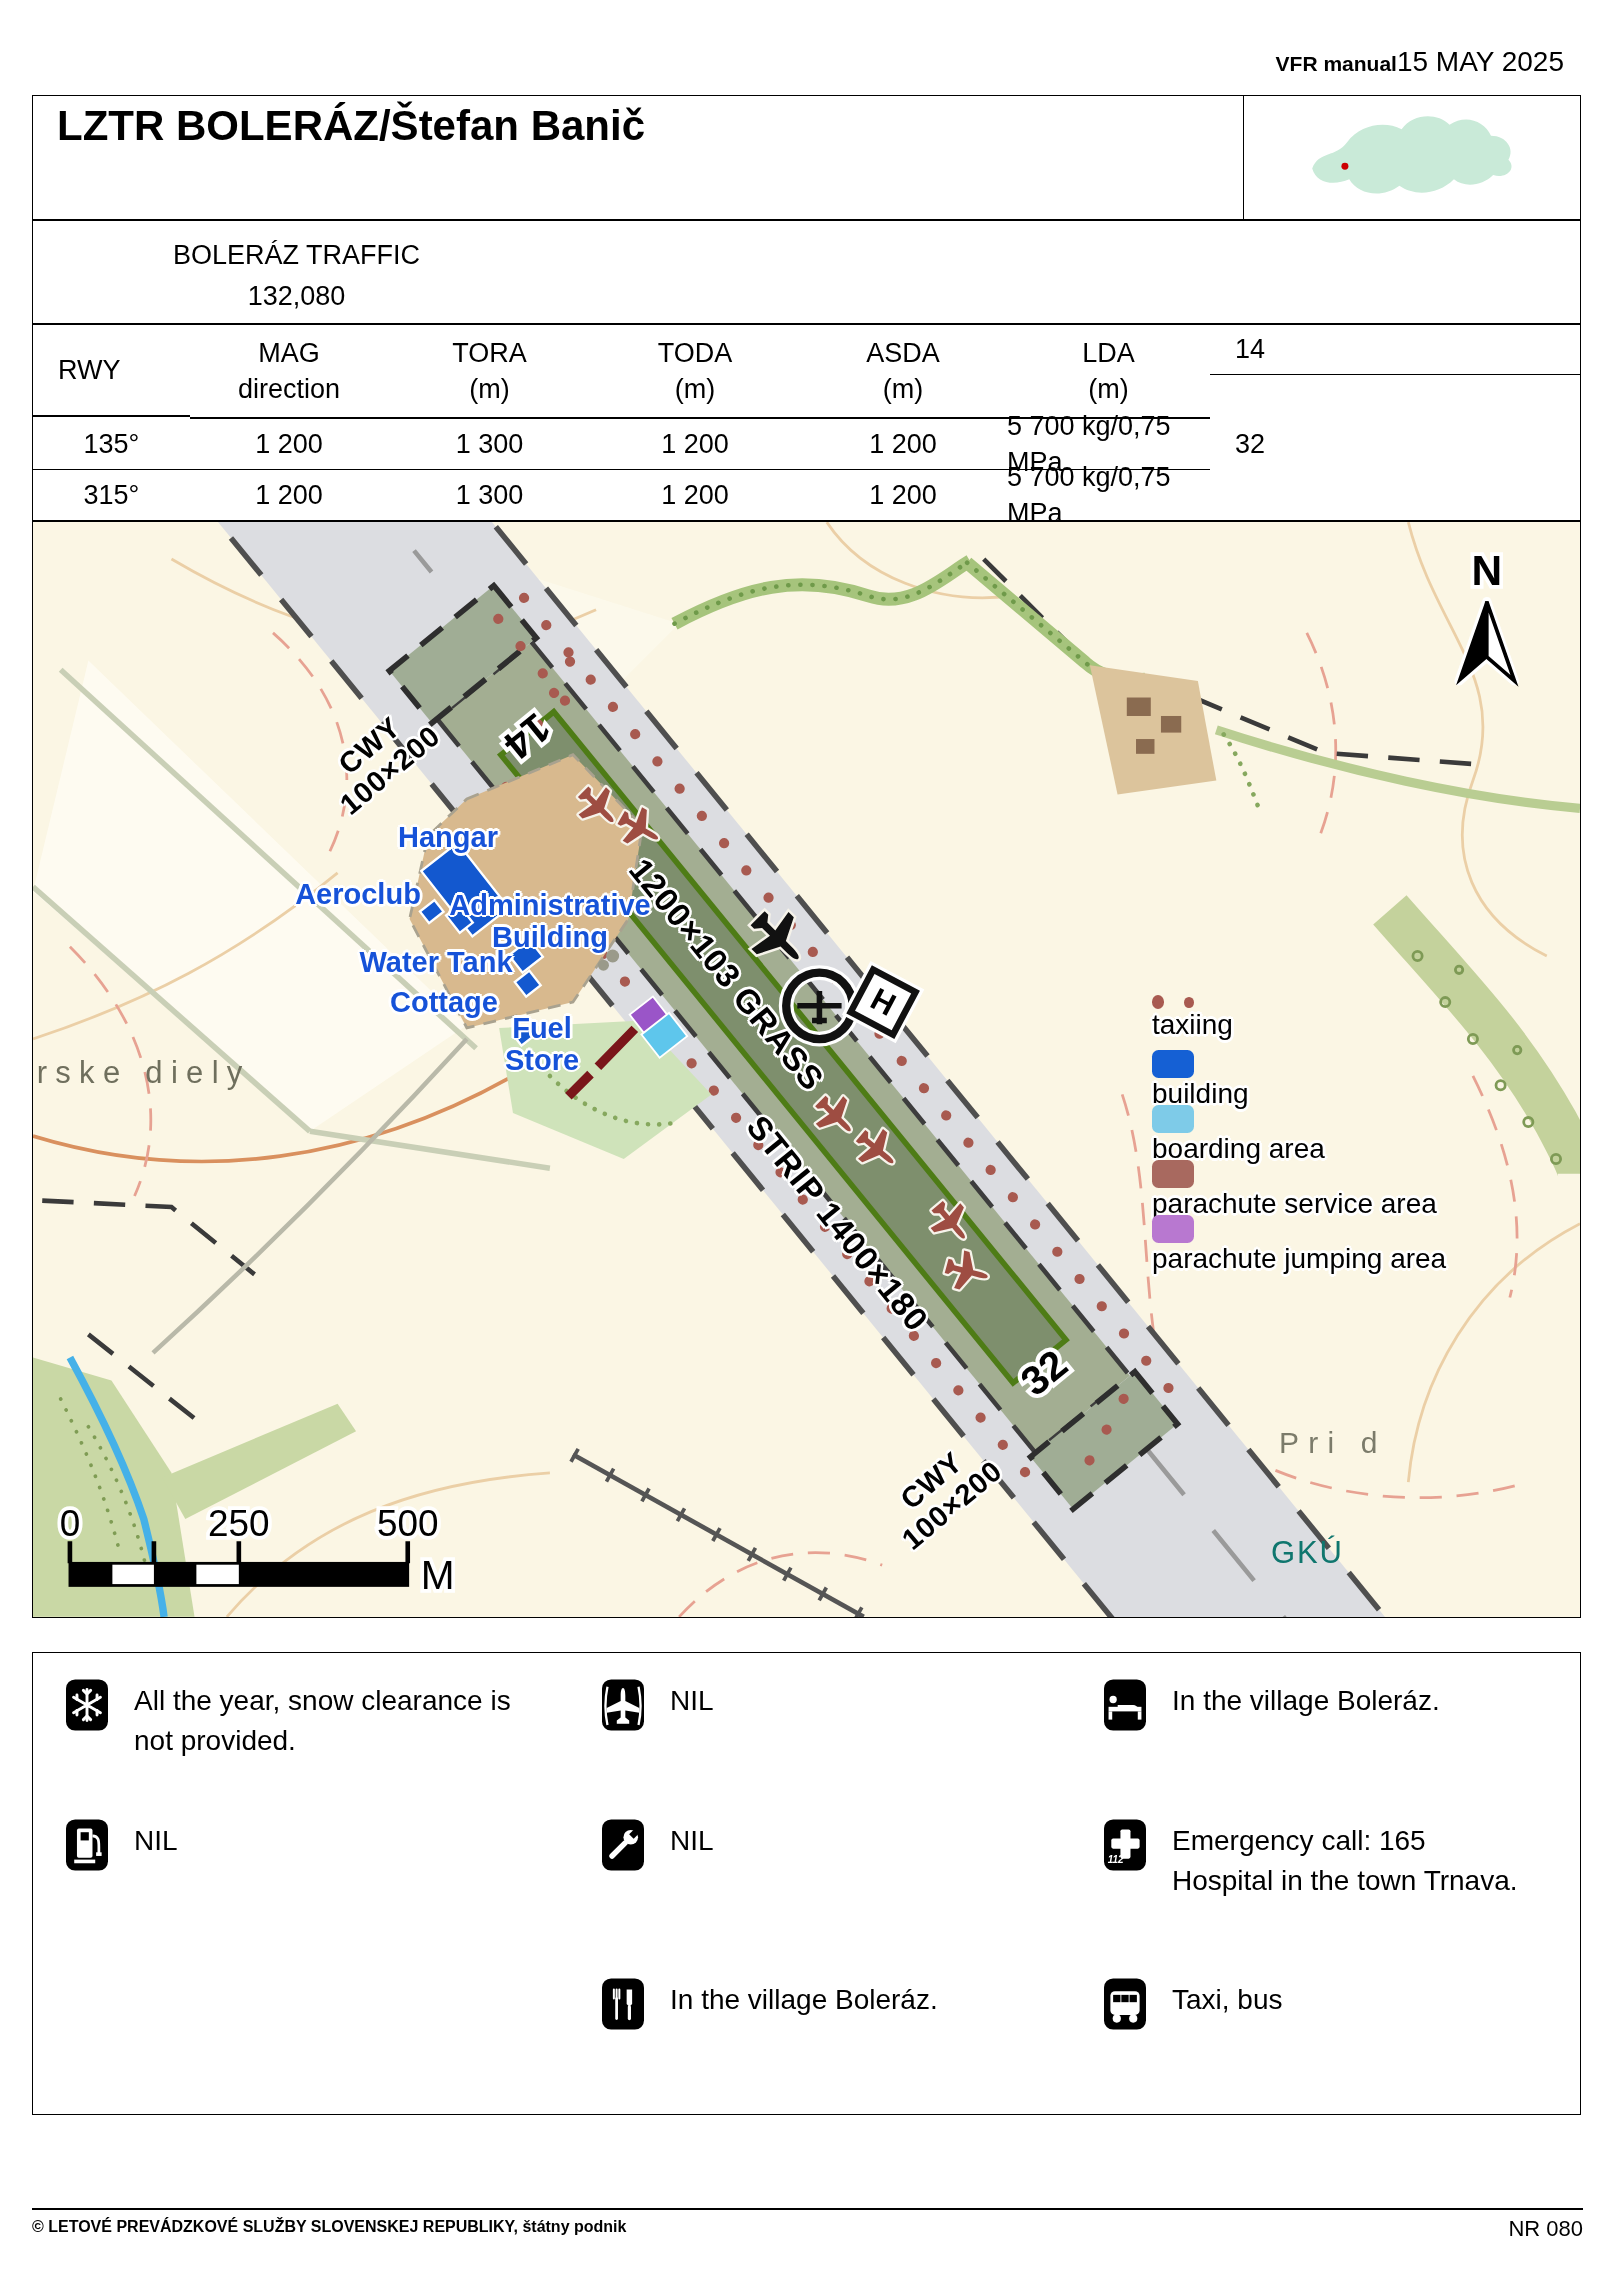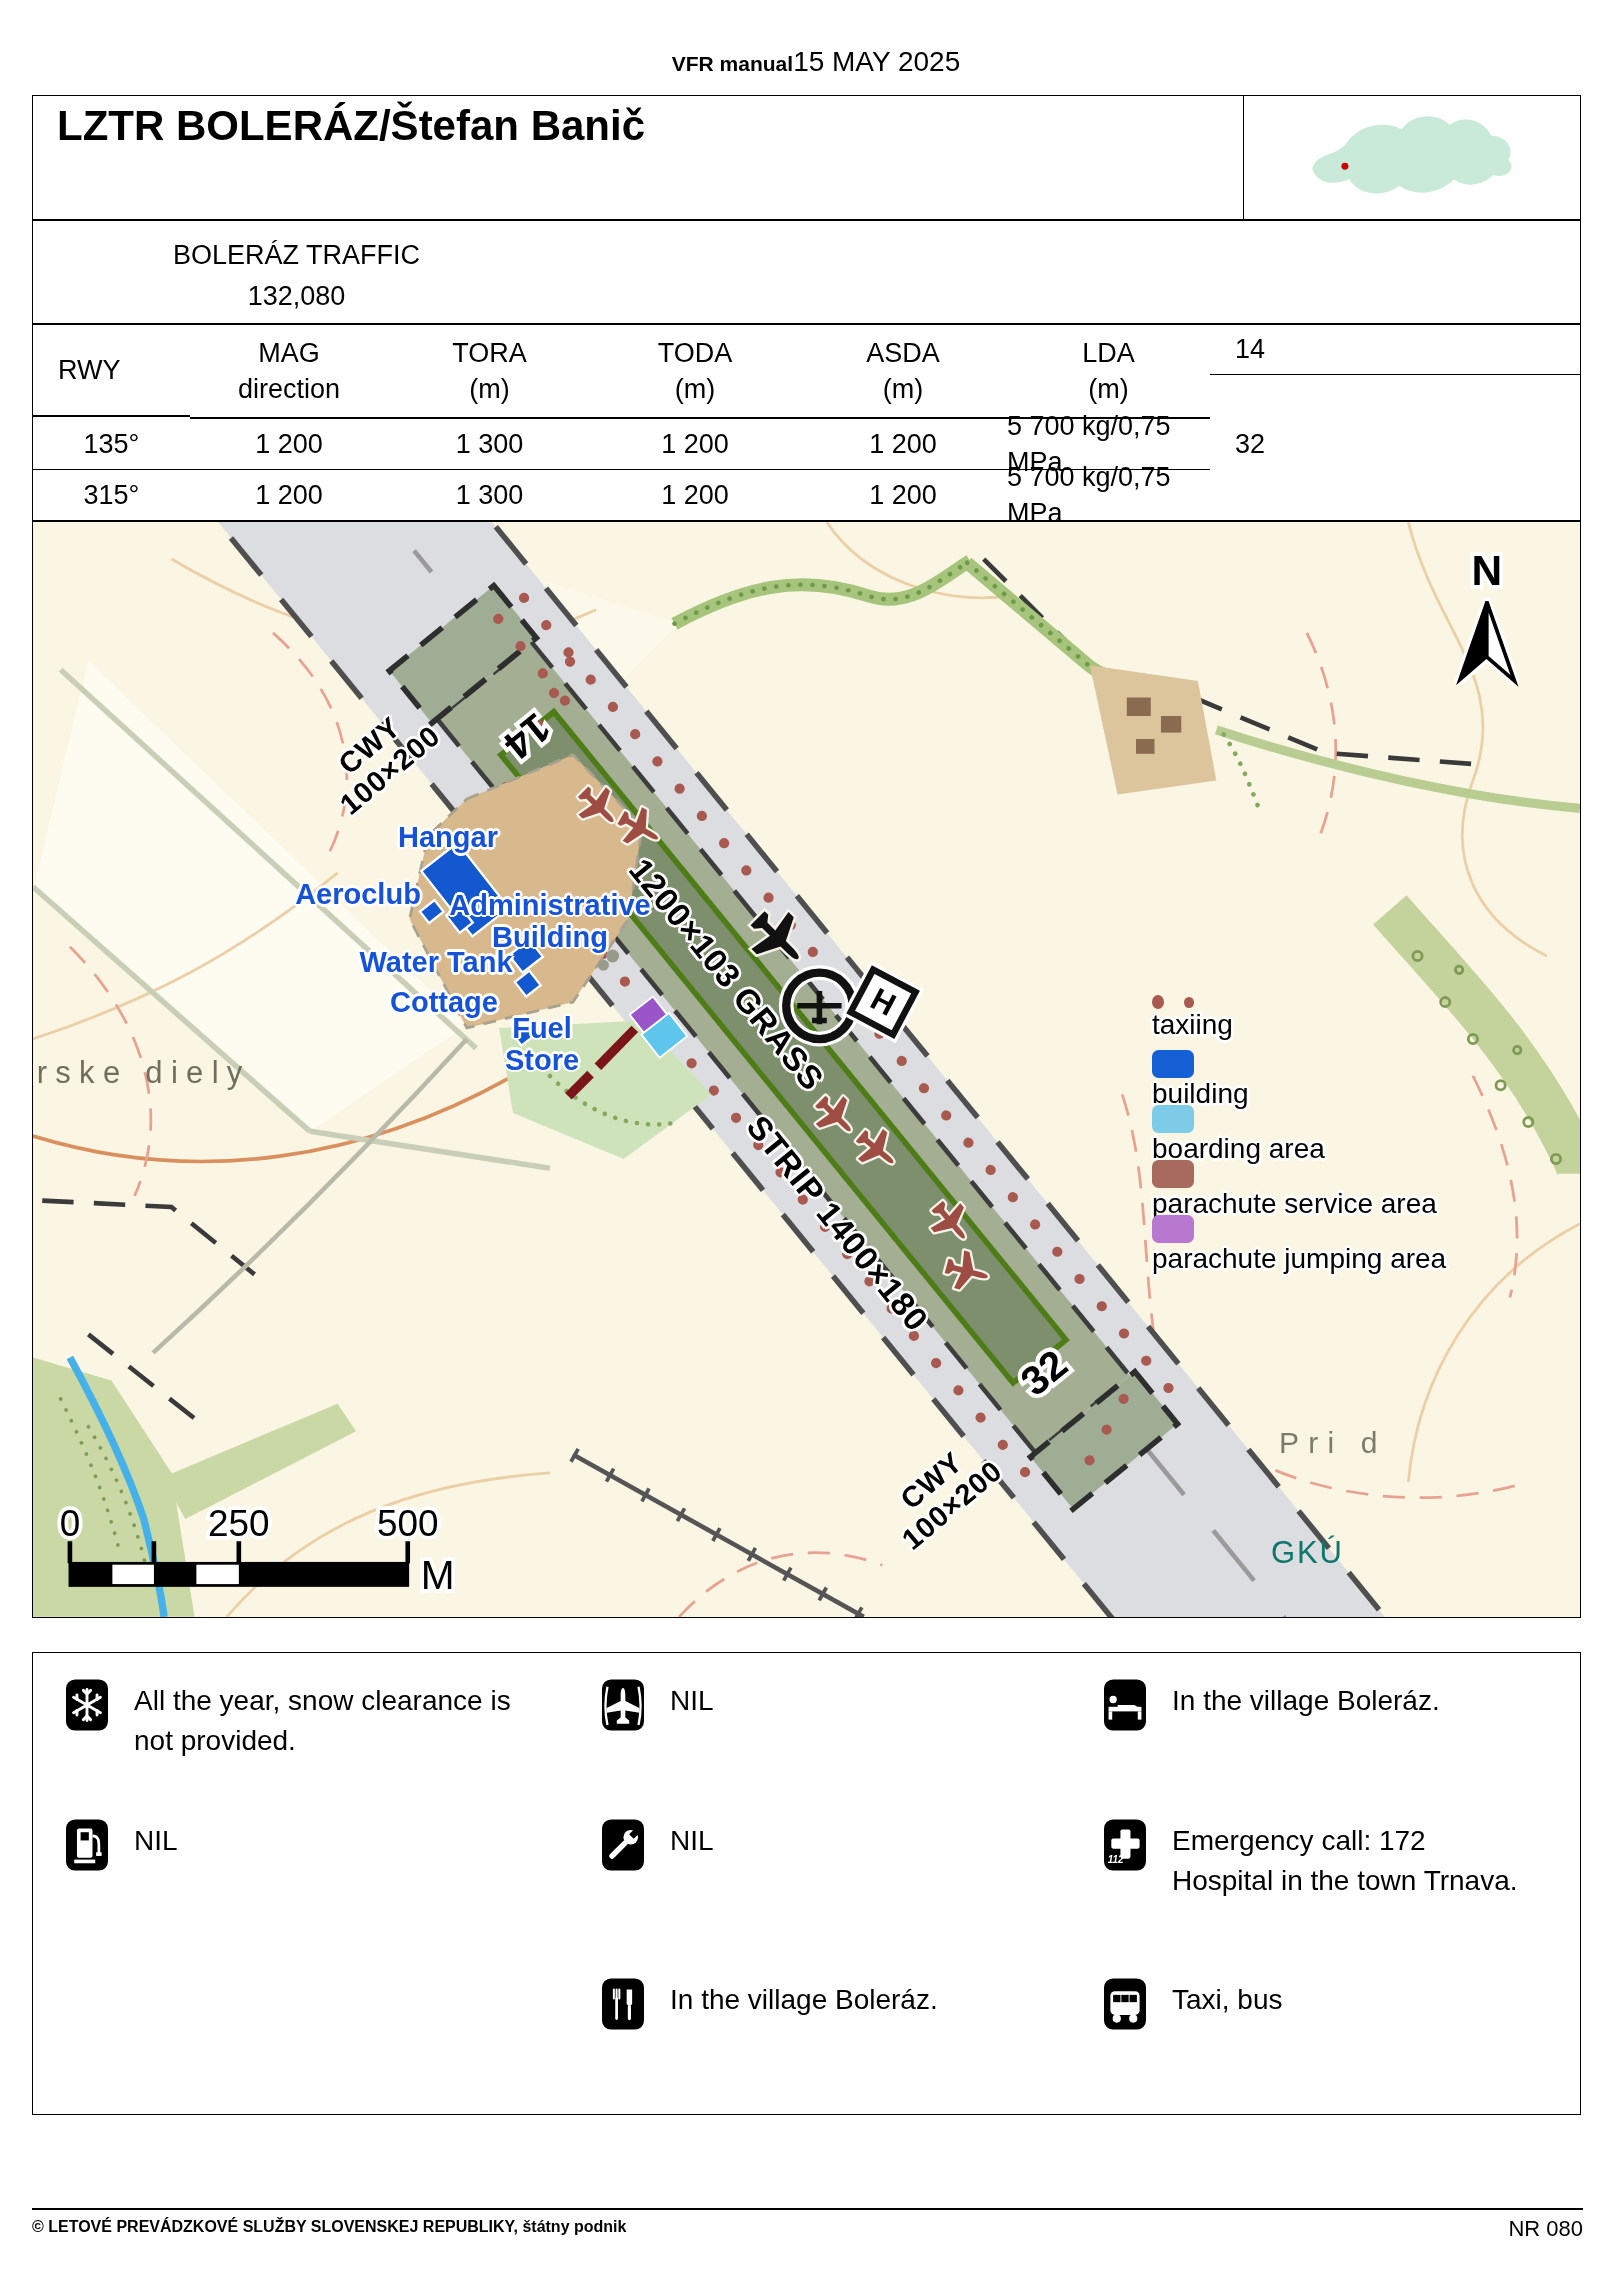--- a/index.html
+++ b/index.html
@@ -1,17 +1,17 @@
 <!DOCTYPE html>
 <html style="font-size:14.8px"><head>
 <meta charset="utf-8">
 <style>
   html,body{margin:0;padding:0;background:#fff;}
   body{width:1615px;height:2289px;position:relative;font-family:"Liberation Sans",sans-serif;color:#000;}
-  .topbar{position:absolute;left:51px;right:51px;top:46px;display:flex;justify-content:center;align-items:baseline;margin-left:17px;}
+  .topbar{position:absolute;left:51px;right:51px;top:46px;display:flex;justify-content:flex-end;align-items:baseline;margin-left:17px;}
   .manual{font-size:21px;font-weight:bold;}
   .date{font-size:28px;}
   #main-box{position:absolute;left:32px;top:95px;width:1547px;border:1.8px solid #000;}
   .title-row{display:flex;height:123px;border-bottom:2.8px solid #000;gap:41px;}
   .title-cell{flex:1;padding:5.5px 0 0 24px;display:flex;flex-direction:column;}
   .page-title{font-size:42px;font-weight:bold;line-height:1.15;margin:0;}
   .arp-row{position:relative;margin-top:14.8px;font-size:27px;}
   .elev{position:absolute;left:605px;top:0;}
   .slovakia-cell{width:336px;border-left:1.8px solid #000;display:flex;align-items:center;justify-content:center;}
   .radio-row{height:102px;border-bottom:2.8px solid #000;}
@@ -408,21 +408,21 @@
       </svg>
       <div class="ftext">NIL</div>
     </div>
     <div class="fcell">
       <svg class="ficon" width="42" height="52" viewBox="0 0 46 56">
         <rect width="46" height="56" rx="10" fill="#000"></rect>
         <rect x="18" y="11" width="11" height="32" rx="2" fill="#fff"></rect>
         <rect x="8" y="21" width="31" height="11" rx="2" fill="#fff"></rect>
         <text x="4" y="48" fill="#fff" font-size="11" font-style="italic" font-weight="bold">112</text>
       </svg>
-      <div class="ftext">Emergency call: 172
+      <div class="ftext">Emergency call: 165
 Hospital in the town Trnava.</div>
     </div>
 
     <div class="fcell"></div>
     <div class="fcell">
       <svg class="ficon" width="42" height="52" viewBox="0 0 46 56">
         <rect width="46" height="56" rx="10" fill="#000"></rect>
         <g stroke="#fff" stroke-linecap="round" fill="none">
           <path d="M13,12 V22 M16,12 V22 M19,12 V22" stroke-width="2.2"></path>
           <path d="M16,22 V44" stroke-width="3"></path>

